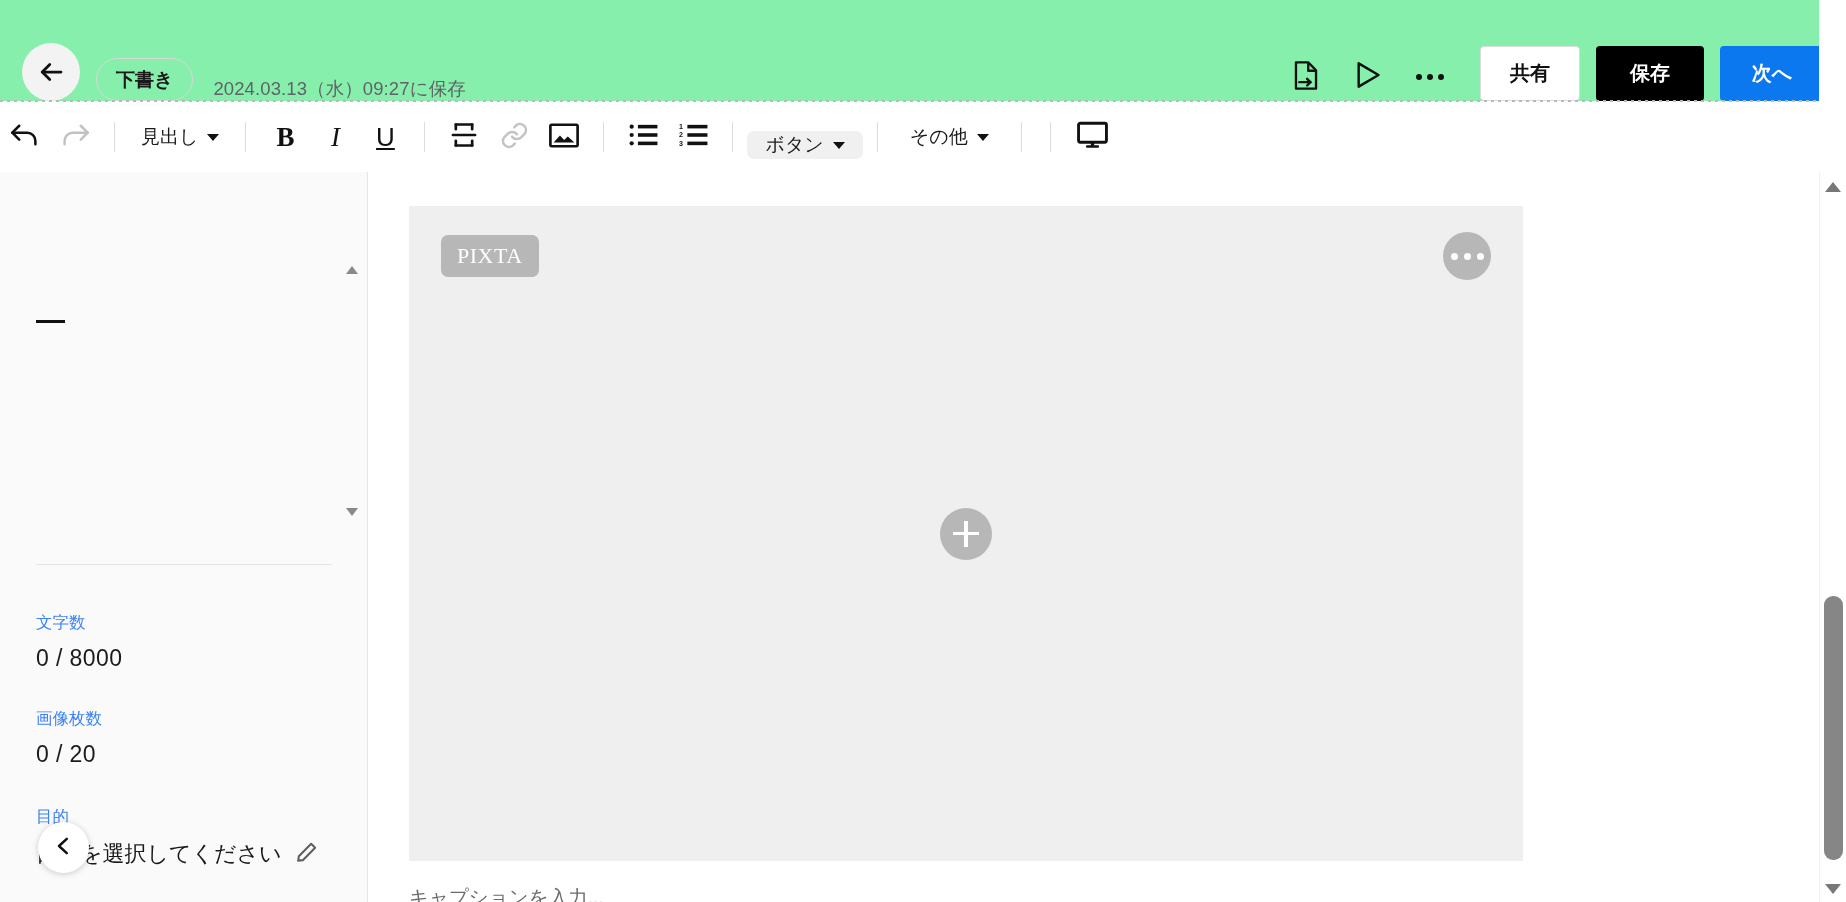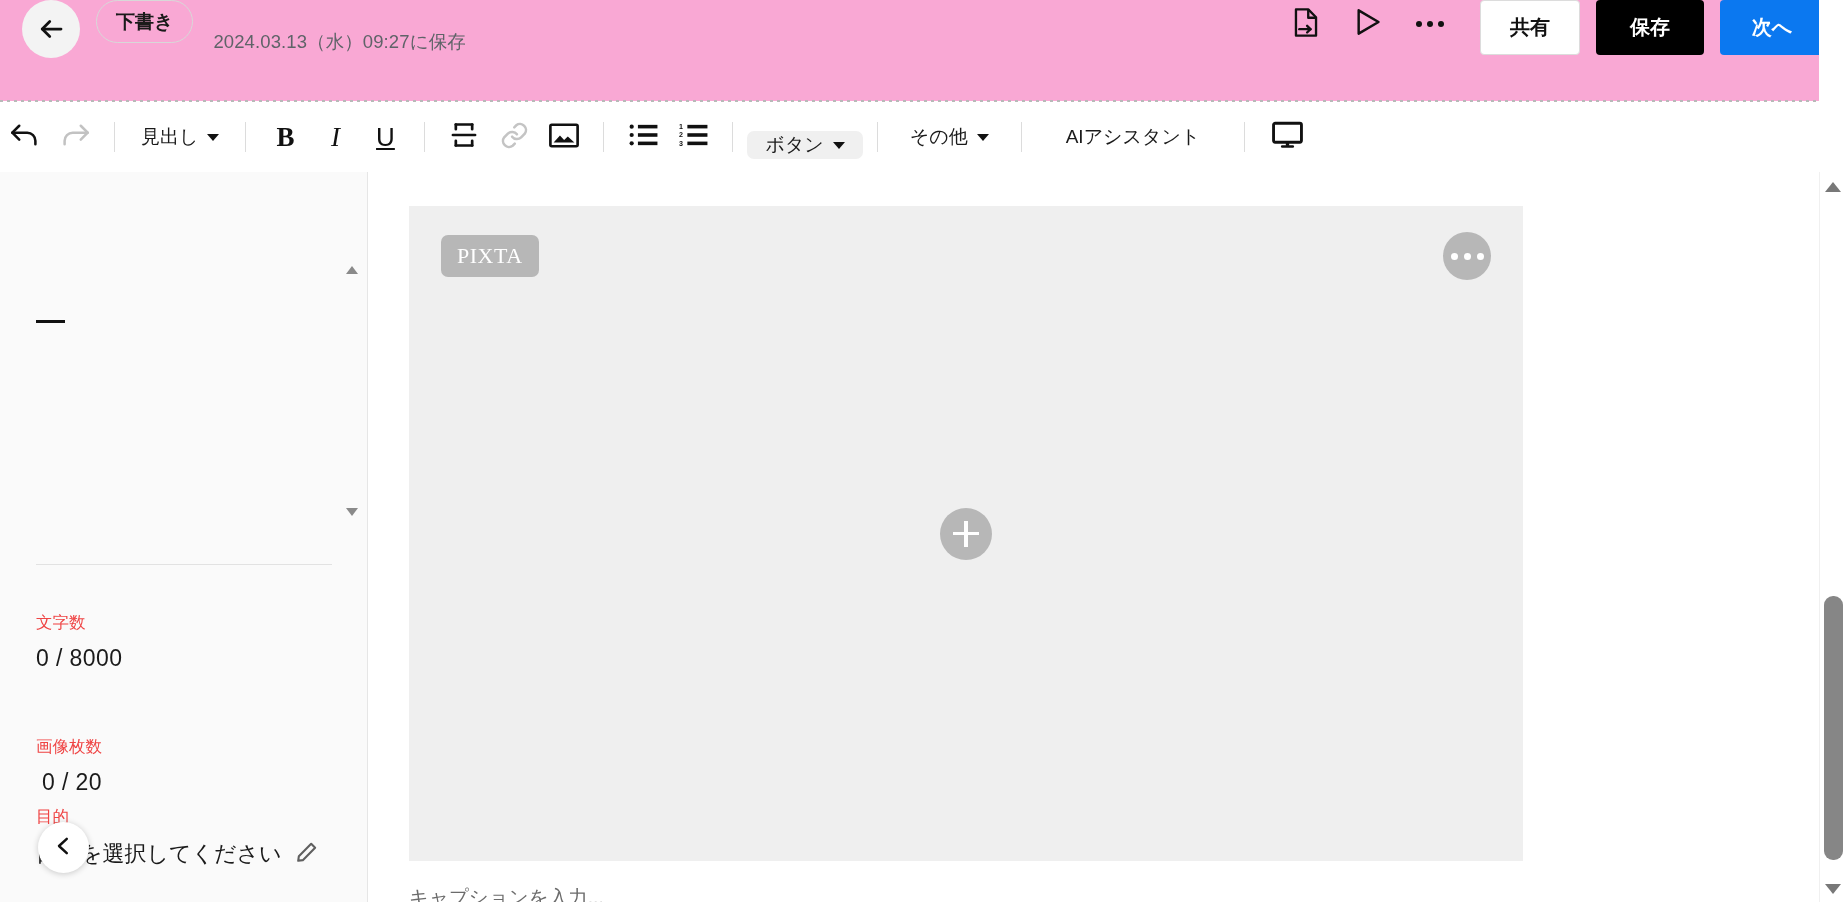--- a/index.html
+++ b/index.html
@@ -13,22 +13,22 @@
   #app {
     position: relative;
     width: 1846px; height: 902px;
     background: #ffffff;
   }
 
   
   .header {
     position: absolute; top: 0; left: 0;
     width: 1846px; height: 101px;
-    background: #f9a8d4;
-    display: flex; align-items: flex-start;
+    background: #86efac;
+    display: flex; align-items: flex-end;
     padding: 0 22px 0 22px;
   }
   .back-btn {
     width: 58px; height: 58px; border-radius: 50%;
     background: #f3f3f3;
     display: flex; align-items: center; justify-content: center;
     cursor: pointer; flex: 0 0 auto;
   }
   .back-btn svg { display: block; }
   .status-pill {
@@ -151,21 +151,21 @@
     border-right: 6px solid transparent;
   }
   .sb-arrow-up { top: 14px; border-bottom: 8px solid #8a8a8a; }
   .sb-arrow-down { bottom: 6px; border-top: 8px solid #8a8a8a; }
   .sb-divider {
     position: absolute; left: 36px; top: 392px;
     width: 296px; height: 1px; background: #e2e2e2;
   }
   .sb-stat { position: absolute; left: 36px; }
   .sb-stat-label {
-    font-size: 16.5px; color: #ef4444; display: block; margin-bottom: 11px;
+    font-size: 16.5px; color: #3b82f6; display: block; margin-bottom: 11px;
   }
   .sb-stat-value {
     font-size: 23px; color: #1a1a1a; display: block; letter-spacing: 0.4px;
   }
   .sb-purpose { position: absolute; left: 36px; top: 806px; }
   .sb-purpose-row {
     display: flex; align-items: center; gap: 14px; margin-top: 11px;
   }
   .sb-purpose-text { font-size: 22px; color: #1a1a1a; white-space: nowrap; }
   .collapse-btn {
@@ -414,23 +414,20 @@
 
     <div class="tb-sep"></div>
 
     <div class="tb-item tb-text" style="padding:0 18px;justify-content:center;">
       <span>その他</span>
       <span class="caret"></span>
     </div>
 
     <div class="tb-sep"></div>
 
-    <div class="tb-item" style="padding:0 20px;">
-      <span class="tb-label">AIアシスタント</span>
-    </div>
 
     <div class="tb-sep"></div>
 
     <div class="tb-item tb-icon" style="width:56px;">
       <span>
         <svg width="31" height="28" viewBox="0 0 26 23" fill="none">
           <rect x="1.3" y="1.6" width="23.4" height="16" rx="1.4" stroke="#111" stroke-width="2.4" fill="none"></rect>
           <rect x="11.6" y="17" width="2.8" height="3.6" fill="#111"></rect>
           <rect x="7.5" y="20" width="11" height="2.2" rx="1" fill="#111"></rect>
         </svg>
@@ -451,21 +448,21 @@
         </div>
       </div>
 
       <div class="sb-divider"></div>
 
       <div class="sb-stat" style="top:440px;">
         <span class="sb-stat-label">文字数</span>
         <span class="sb-stat-value">0 / 8000</span>
       </div>
 
-      <div class="sb-stat" style="top:564px;text-align:right;">
+      <div class="sb-stat" style="top:536px;">
         <span class="sb-stat-label">画像枚数</span>
         <span class="sb-stat-value">0 / 20</span>
       </div>
 
       <div class="sb-purpose" style="top:634px;">
         <span class="sb-stat-label">目的</span>
         <div class="sb-purpose-row">
           <span class="sb-purpose-text">目的を選択してください</span>
           <span>
             <svg width="22" height="22" viewBox="0 0 20 20" fill="none" stroke="#5f5f5f" stroke-width="1.9" stroke-linecap="round" stroke-linejoin="round">

